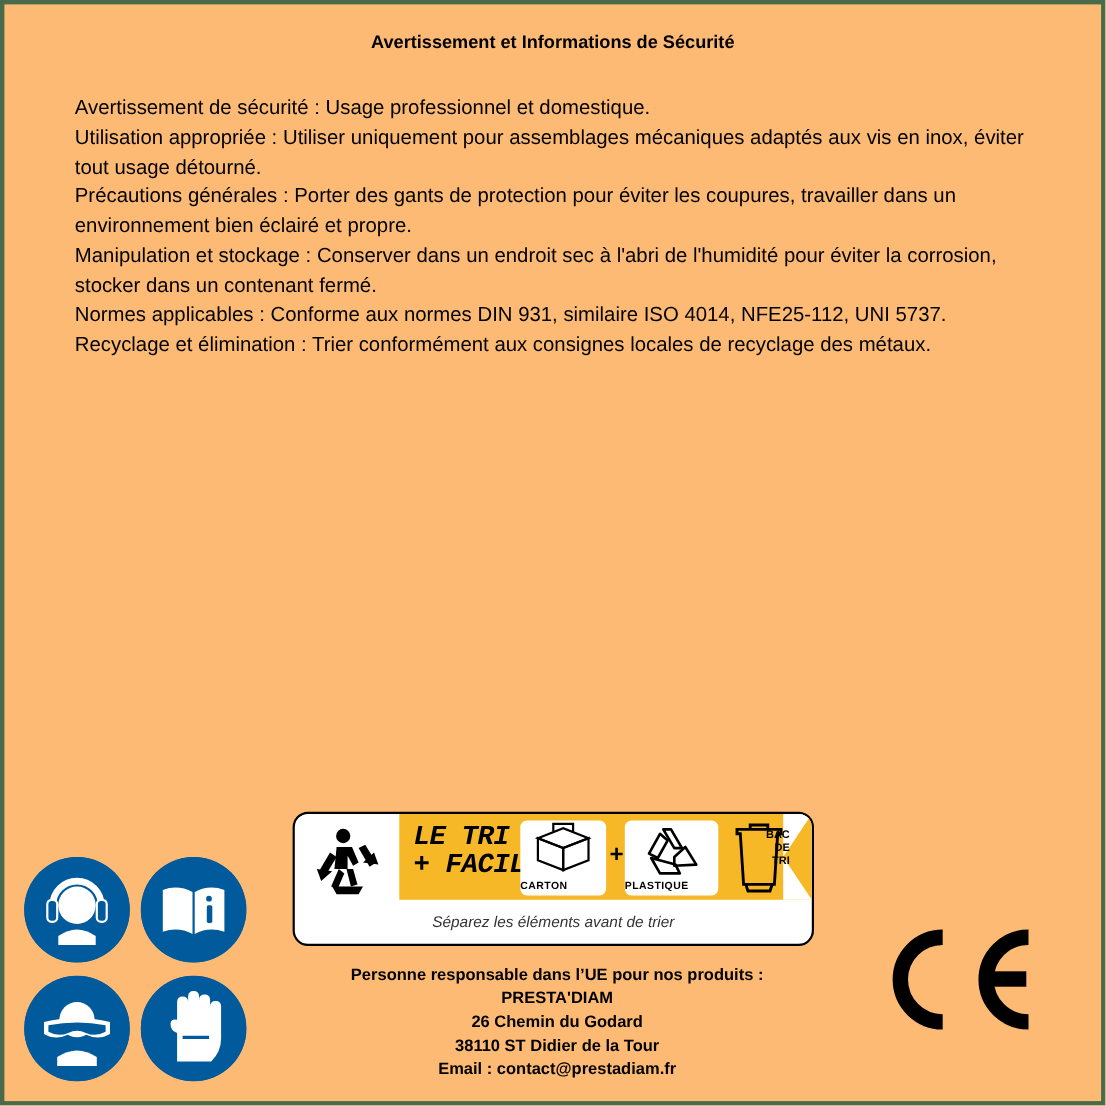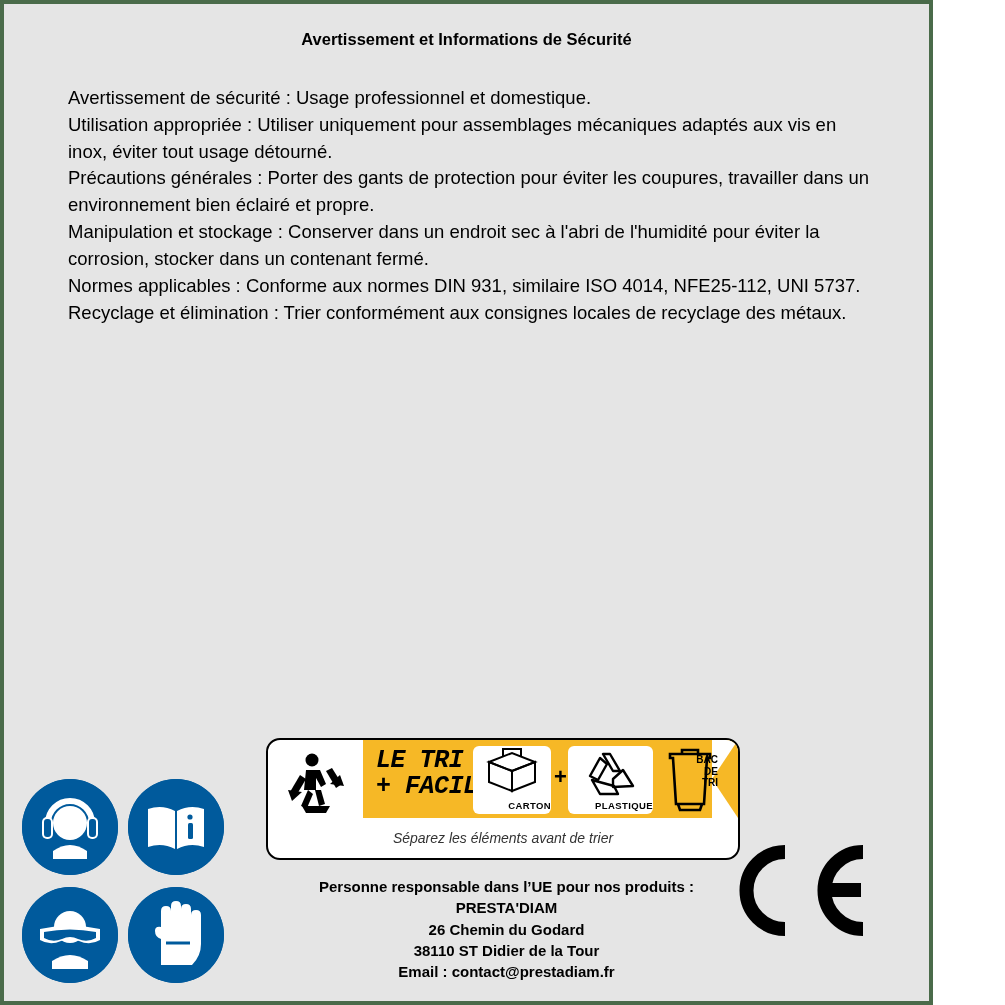--- a/index.html
+++ b/index.html
@@ -8,24 +8,24 @@
   }
   body {
     width: 1005px;
     height: 1005px;
     font-family: "Liberation Sans", sans-serif;
     background: #ffffff;
   }
   .page {
     position: relative;
     box-sizing: border-box;
-    width: 933px;
+    width: 1005px;
     height: 1005px;
     border: 4px solid #4a6b4a;
-    background: #e5e5e5;
+    background: #fdba74;
     overflow: hidden;
   }
   .doc-title {
     text-align: center;
     font-size: 16.5px;
     font-weight: bold;
     color: #000;
     margin-top: 26px;
   }
   .body-block {
@@ -123,21 +123,21 @@
     background: #ffffff;
     border-radius: 6px;
   }
   .wb-carton { left: 205px; top: 6px; width: 78px; height: 68px; }
   .wb-plast  { left: 300px; top: 6px; width: 85px; height: 68px; }
   .box-label {
     position: absolute;
     bottom: 3px;
     left: 0;
     width: 100%;
-    text-align: right;
+    text-align: left;
     font-size: 9.5px;
     font-weight: bold;
     color: #000;
     letter-spacing: 0.4px;
   }
   .plus-sign {
     position: absolute;
     left: 286px;
     top: 24px;
     font-size: 22px;

